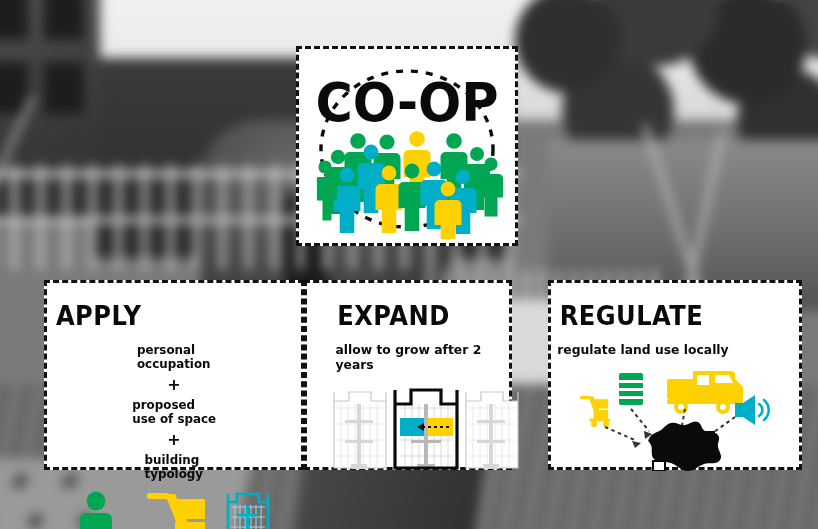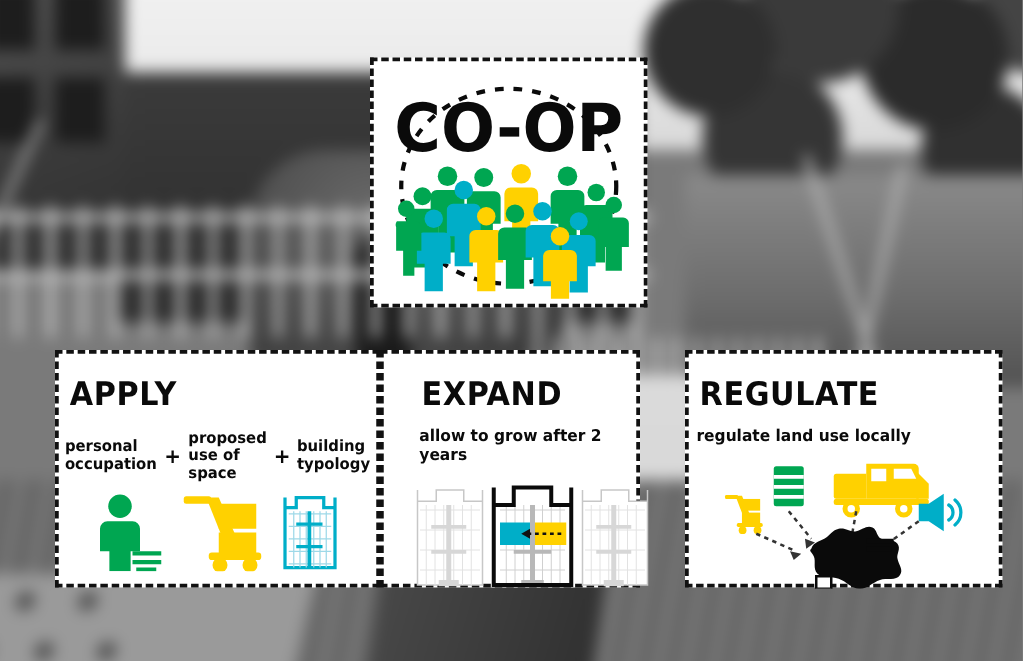--- a/index.html
+++ b/index.html
@@ -148,20 +148,21 @@
   }
 
   
   .formula {
     display: flex;
     align-items: center;
     justify-content: center;
     gap: 4px;
     margin-top: 12px;
     padding: 0 8px;
+    flex-direction: column;
   }
   .formula-term {
     font-family: "DejaVu Sans", sans-serif;
     font-weight: bold;
     font-size: 12.5px;
     line-height: 14px;
     color: #0a0a0a;
     transform: scaleX(0.95);
     white-space: pre-line;
   }

